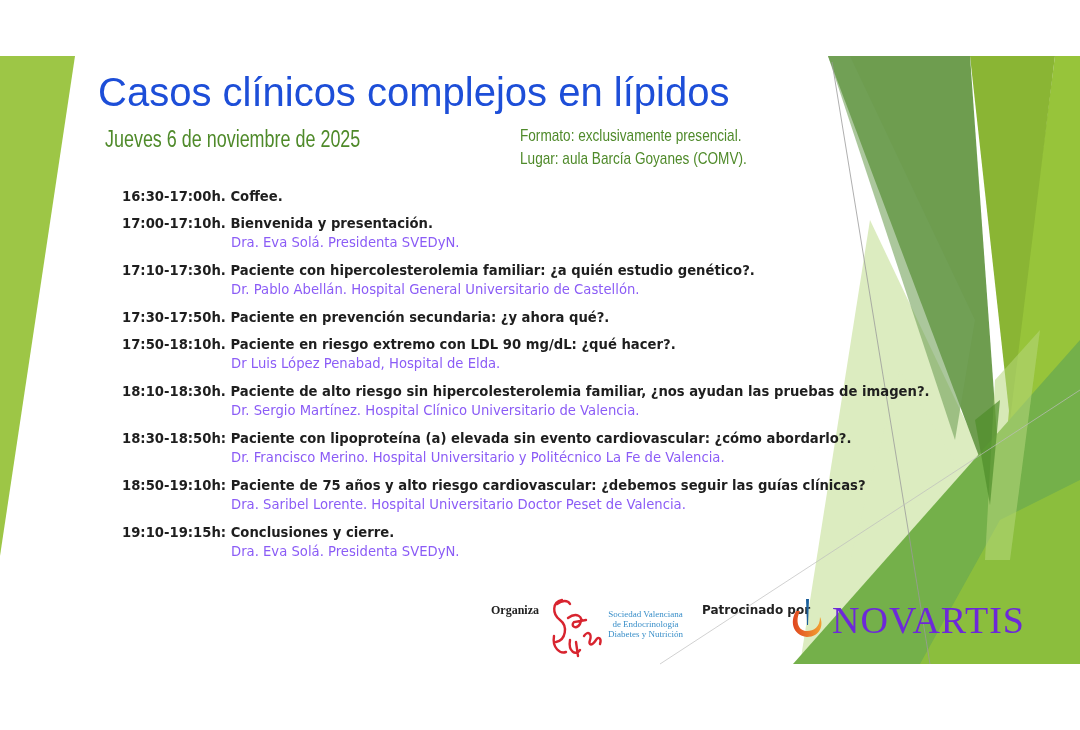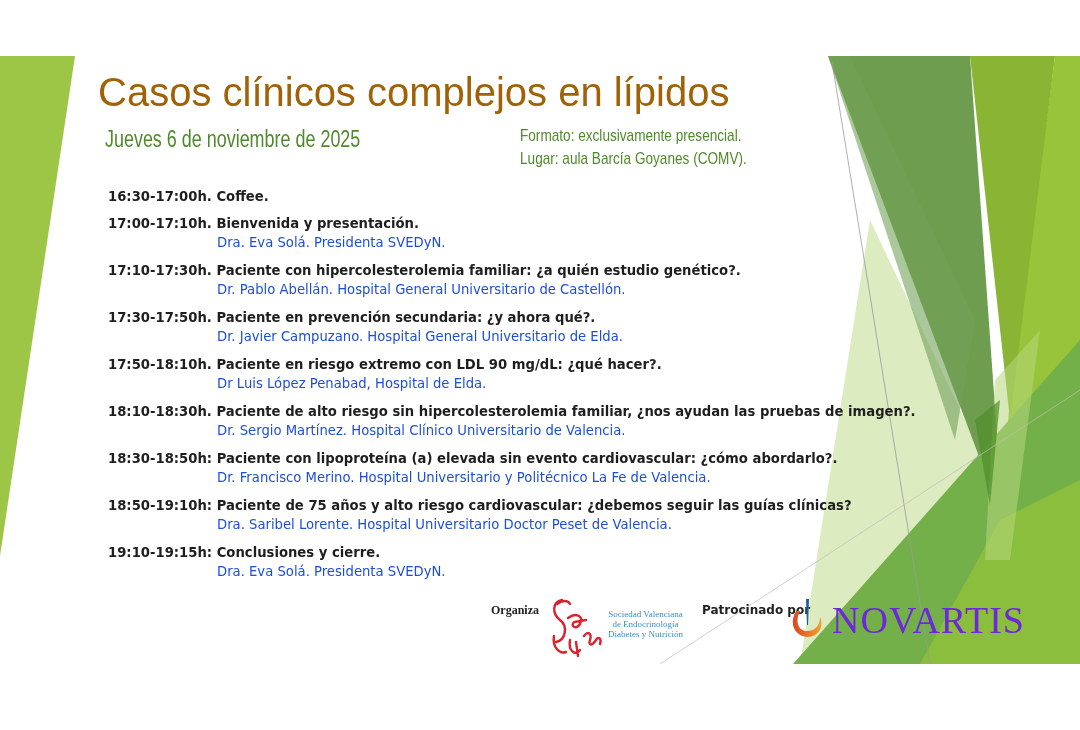--- a/index.html
+++ b/index.html
@@ -3,38 +3,38 @@
 <meta charset="utf-8">
 <style>
   html, body { margin: 0; padding: 0; }
   body {
     width: 1080px; height: 730px; background: #ffffff; position: relative; overflow: hidden;
     font-family: "DejaVu Sans", sans-serif;
   }
   .bg { position: absolute; left: 0; top: 0; width: 1080px; height: 730px; }
   .title {
     position: absolute; left: 98px; top: 70px; font-family: "Liberation Sans", sans-serif;
-    font-size: 40px; color: #a16207; white-space: nowrap; letter-spacing: 0px;
+    font-size: 40px; color: #1d4ed8; white-space: nowrap; letter-spacing: 0px;
   }
   .date {
     position: absolute; left: 105px; top: 126px; font-family: "Liberation Sans", sans-serif;
     font-size: 23px; color: #4f8a2a; transform: scaleX(0.78); transform-origin: left top; white-space: nowrap;
   }
   .meta {
     position: absolute; left: 520px; top: 124px; font-family: "Liberation Sans", sans-serif;
     font-size: 17px; color: #4f8a2a; line-height: 23px; transform: scaleX(0.8); transform-origin: left top; white-space: nowrap;
   }
-  .agenda { position: absolute; left: 108px; top: 188px; width: 820px; }
+  .agenda { position: absolute; left: 122px; top: 188px; width: 820px; }
   .item { margin-bottom: 9px; }
   .item .line1 {
     font-family: "DejaVu Sans", sans-serif; font-weight: bold; font-size: 13.2px; color: #1e1e1e;
     white-space: nowrap; line-height: 18px;
   }
   .item .line2 {
-    font-family: "DejaVu Sans", sans-serif; font-size: 13.2px; color: #1d4ed8; padding-left: 109px;
+    font-family: "DejaVu Sans", sans-serif; font-size: 13.2px; color: #8b5cf6; padding-left: 109px;
     white-space: nowrap; line-height: 20px;
   }
   .footer-org {
     position: absolute; left: 491px; top: 603px; font-size: 12px; font-weight: bold; color: #222;
     font-family: Liberation Serif, serif;
   }
   .sven-logo { position: absolute; left: 548px; top: 596px; width: 56px; height: 62px; }
   .sven-text {
     position: absolute; left: 608px; top: 609px; font-family: Liberation Serif, serif; font-size: 9px;
     color: #3a8fc9; line-height: 10px; text-align: center;
@@ -94,21 +94,20 @@
   <div class="item">
     <div class="line1"><span>17:00-17:10h.</span> <span>Bienvenida y presentación.</span></div>
     <div class="line2">Dra. Eva Solá. Presidenta SVEDyN.</div>
   </div>
   <div class="item">
     <div class="line1"><span>17:10-17:30h.</span> <span>Paciente con hipercolesterolemia familiar: ¿a quién estudio genético?.</span></div>
     <div class="line2">Dr. Pablo Abellán. Hospital General Universitario de Castellón.</div>
   </div>
   <div class="item">
     <div class="line1"><span>17:30-17:50h.</span> <span>Paciente en prevención secundaria: ¿y ahora qué?.</span></div>
-    <div class="line2">Dr. Javier Campuzano. Hospital General Universitario de Elda.</div>
   </div>
   <div class="item">
     <div class="line1"><span>17:50-18:10h.</span> <span>Paciente en riesgo extremo con LDL 90 mg/dL: ¿qué hacer?.</span></div>
     <div class="line2">Dr Luis López Penabad, Hospital de Elda.</div>
   </div>
   <div class="item">
     <div class="line1"><span>18:10-18:30h.</span> <span>Paciente de alto riesgo sin hipercolesterolemia familiar, ¿nos ayudan las pruebas de imagen?.</span></div>
     <div class="line2">Dr. Sergio Martínez. Hospital Clínico Universitario de Valencia.</div>
   </div>
   <div class="item">

